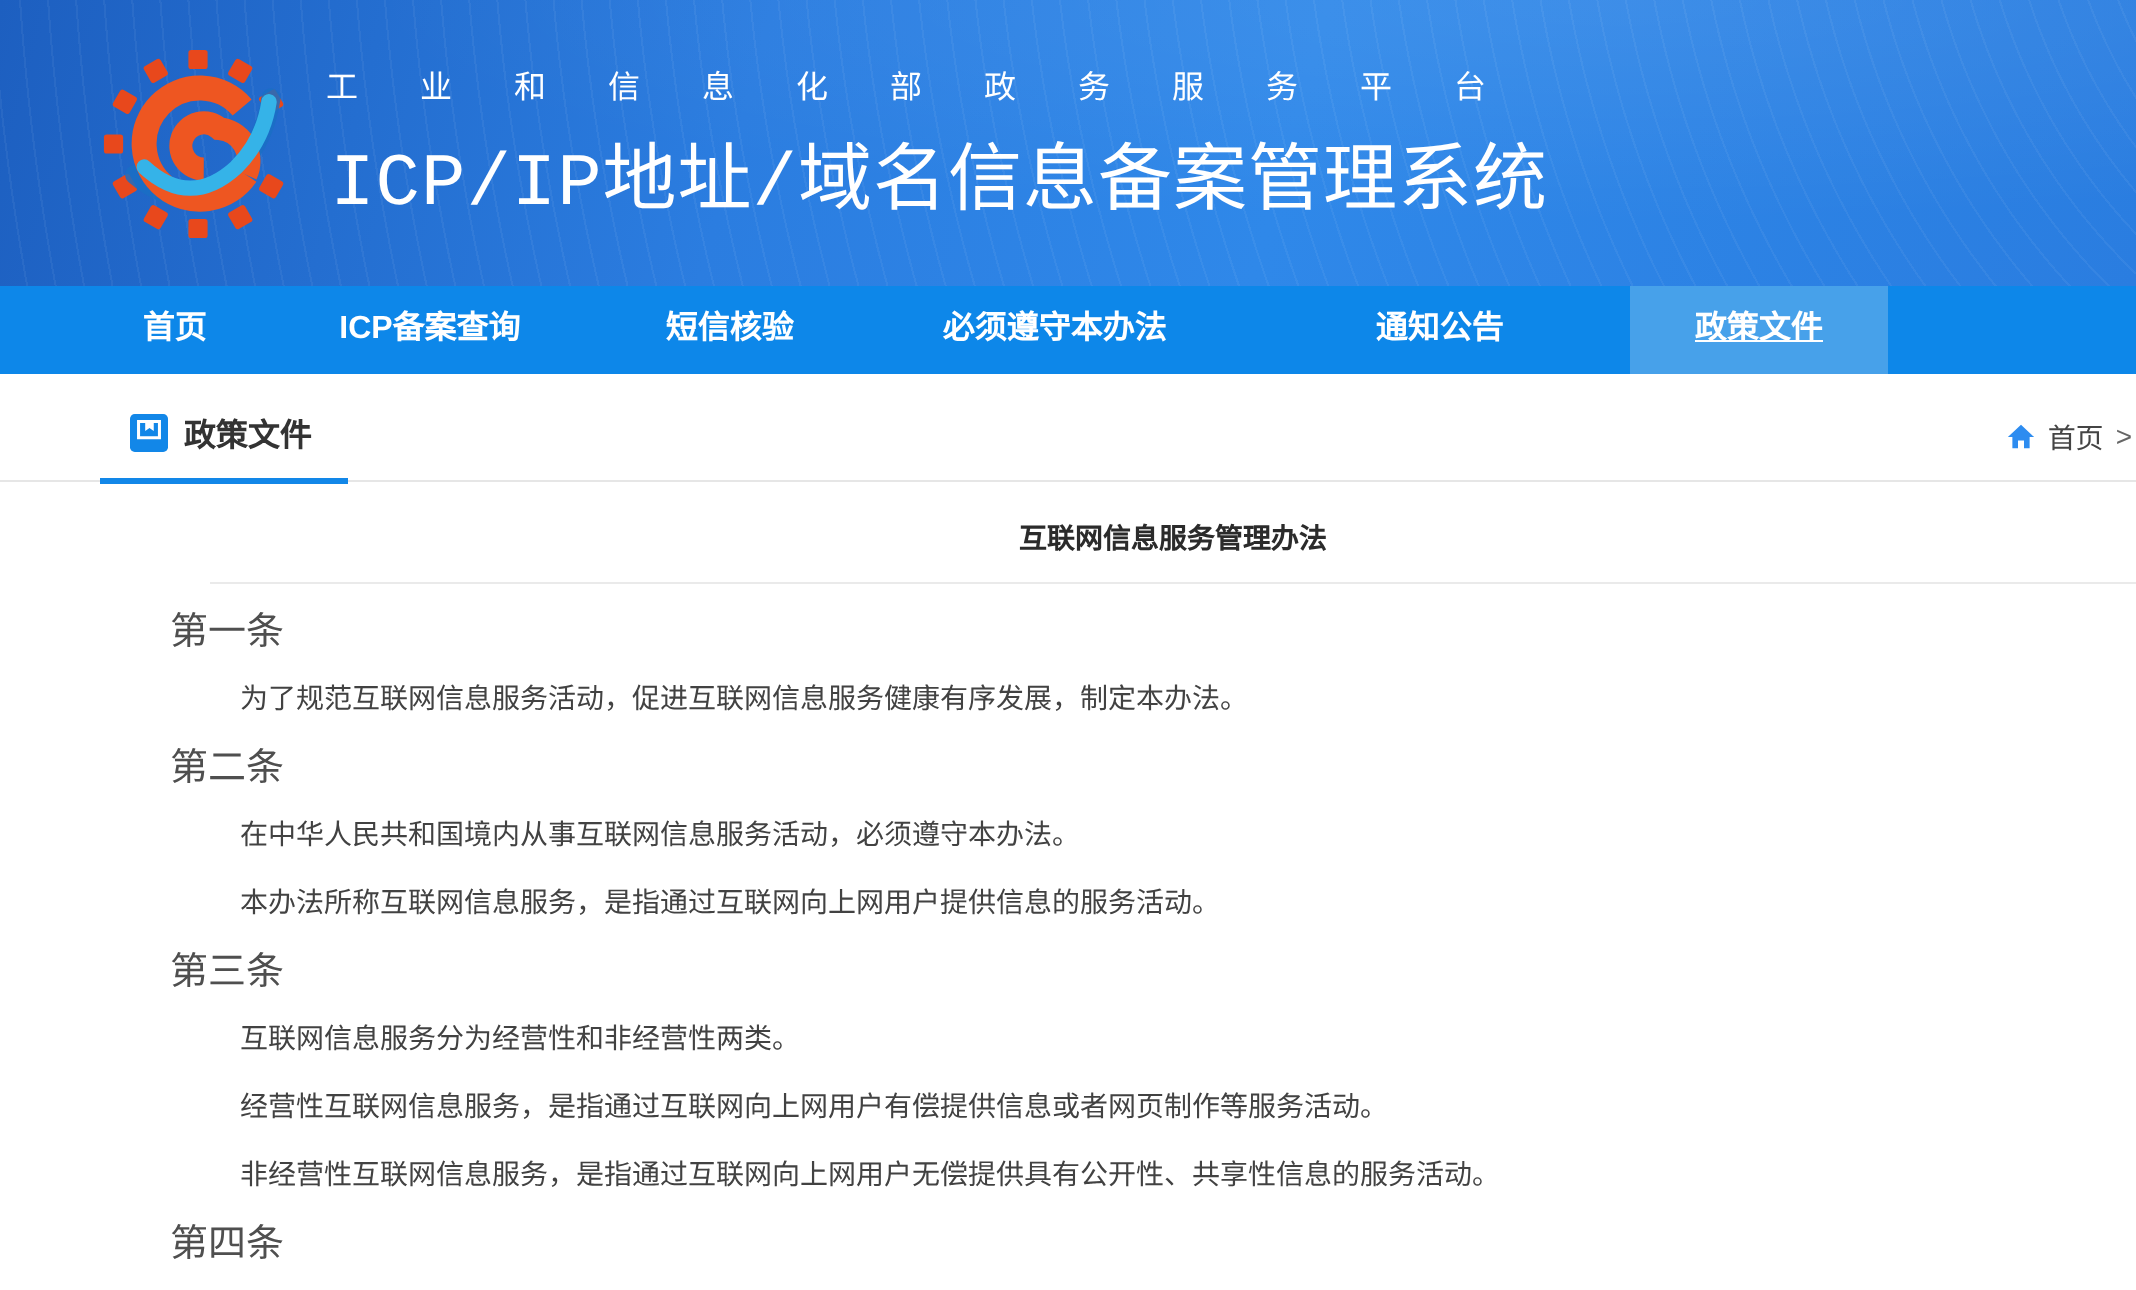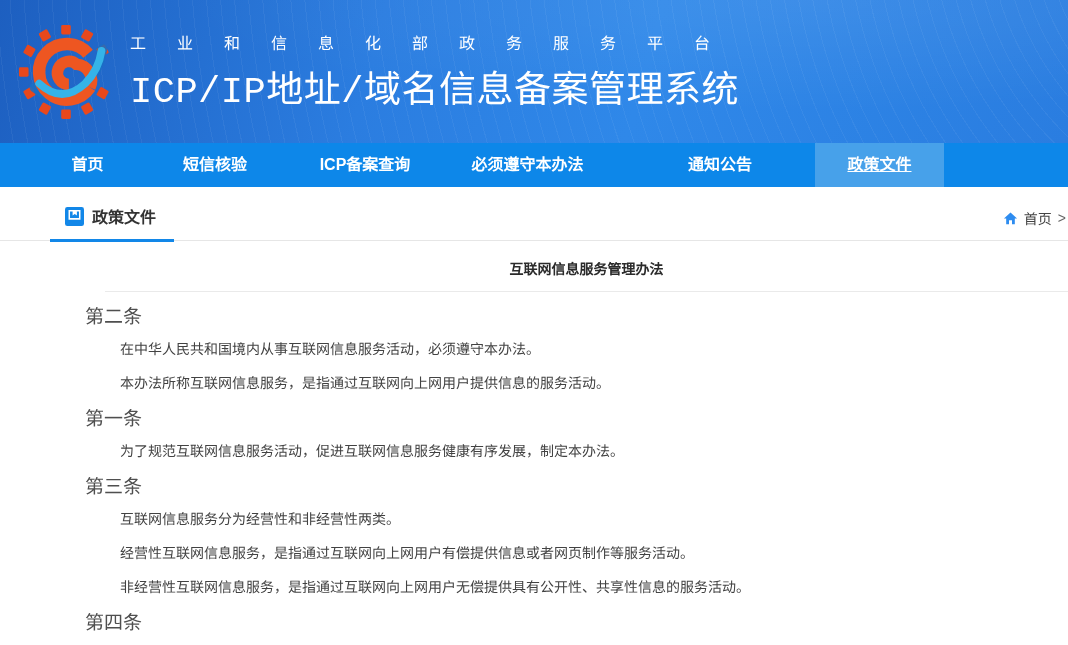--- a/index.html
+++ b/index.html
@@ -20,21 +20,21 @@
     position:relative;overflow:hidden;
     display:flex;align-items:center;
   }
   .site-header::before{
     content:"";position:absolute;inset:0;
     background:
       repeating-radial-gradient(circle at 120% -60%,rgba(255,255,255,.05) 0 1px,transparent 1px 14px),
       radial-gradient(ellipse at 75% 0%,rgba(255,255,255,.08),transparent 55%);
     pointer-events:none;
   }
-  .brand{display:flex;align-items:center;padding-left:18px;position:relative;z-index:1;}
+  .brand{display:flex;align-items:center;padding-left:51px;position:relative;z-index:1;text-align:right;}
   .logo{width:96px;height:96px;flex:0 0 auto;}
   .brand-text{margin-left:16px;color:#fff;}
   .platform-label{font-size:16px;letter-spacing:31px;white-space:nowrap;font-weight:400;}
   .system-title{font-size:37px;font-weight:500;letter-spacing:.5px;margin-top:5px;white-space:nowrap;font-family:Liberation Mono, monospace;}
 
   
   .main-nav{height:44px;background:var(--nav-bg);}
   .main-nav ul{display:flex;list-style:none;height:44px;padding-left:45px;}
   .nav-item{height:44px;line-height:44px;text-align:center;color:#fff;
     font-size:16px;font-weight:bold;cursor:pointer;white-space:nowrap;}
@@ -102,25 +102,25 @@
   </header>
 
   <nav class="main-nav">
     <ul>
 
         <li class="nav-item">
           <span>首页</span>
         </li>
 
         <li class="nav-item">
+          <span>ICP备案查询</span>
+        </li>
+
+        <li class="nav-item">
           <span>短信核验</span>
-        </li>
-
-        <li class="nav-item">
-          <span>ICP备案查询</span>
         </li>
 
 
         <li class="nav-item">
           <span>必须遵守本办法</span>
         </li>
 
         <li class="nav-item">
           <span>通知公告</span>
         </li>
@@ -150,35 +150,35 @@
         <a class="crumb-link">首页</a>
         <span class="crumb-sep">&gt;</span>
       </div>
     </div>
 
     <div class="document">
       <h2 class="doc-title">互联网信息服务管理办法</h2>
       <hr class="doc-rule">
 
         <section class="article">
+          <h3 class="article-heading">第一条</h3>
+          <div class="article-body">
+
+              <p class="article-para">为了规范互联网信息服务活动，促进互联网信息服务健康有序发展，制定本办法。</p>
+
+          </div>
+        </section>
+
+        <section class="article">
           <h3 class="article-heading">第二条</h3>
           <div class="article-body">
 
               <p class="article-para">在中华人民共和国境内从事互联网信息服务活动，必须遵守本办法。</p>
 
               <p class="article-para">本办法所称互联网信息服务，是指通过互联网向上网用户提供信息的服务活动。</p>
-
-          </div>
-        </section>
-
-        <section class="article">
-          <h3 class="article-heading">第一条</h3>
-          <div class="article-body">
-
-              <p class="article-para">为了规范互联网信息服务活动，促进互联网信息服务健康有序发展，制定本办法。</p>
 
           </div>
         </section>
 
         <section class="article">
           <h3 class="article-heading">第三条</h3>
           <div class="article-body">
 
               <p class="article-para">互联网信息服务分为经营性和非经营性两类。</p>
 

